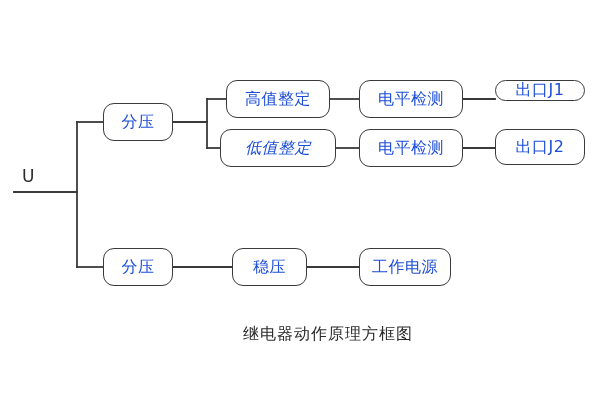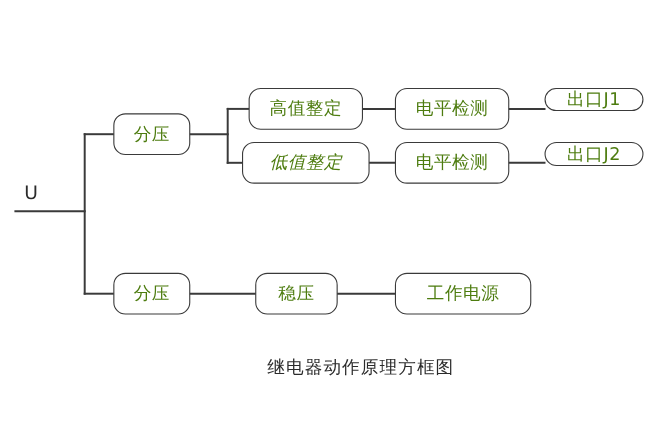--- a/index.html
+++ b/index.html
@@ -24,21 +24,21 @@
   }
   .node-box {
     position: absolute;
     box-sizing: border-box;
     border: 1.6px solid #3a3a3a;
     border-radius: 11px;
     background: #ffffff;
     display: flex;
     align-items: center;
     justify-content: center;
-    color: #4d7c0f;
+    color: #1d4ed8;
     font-size: 16px;
     letter-spacing: 0.5px;
     white-space: nowrap;
   }
   .node-label {
     line-height: 1;
     padding-bottom: 1px;
   }
   .port-label {
     position: absolute;
@@ -113,33 +113,33 @@
   </div>
 
   <div class="node-box" style="left:359px; top:129px; width:104px; height:38px;">
     <span class="node-label">电平检测</span>
   </div>
 
   <div class="node-box" style="left:495px; top:80px; width:90px; height:21px;">
     <span class="node-label">出口J1</span>
   </div>
 
-  <div class="node-box" style="left:495px; top:129px; width:90px; height:22px;">
+  <div class="node-box" style="left:495px; top:129px; width:90px; height:36px;">
     <span class="node-label">出口J2</span>
   </div>
 
   <div class="node-box" style="left:103px; top:248px; width:70px; height:38px;">
     <span class="node-label">分压</span>
   </div>
 
   <div class="node-box" style="left:232px; top:248px; width:75px; height:38px;text-align:right;">
     <span class="node-label">稳压</span>
   </div>
 
-  <div class="node-box" style="left:359px; top:248px; width:124px; height:38px;">
+  <div class="node-box" style="left:359px; top:248px; width:92px; height:38px;">
     <span class="node-label">工作电源</span>
   </div>
 
   <div class="caption" style="left:243px; top:326px;">
     <span>继电器动作原理方框图</span>
   </div>
 
 </div>
 
 </body></html>

